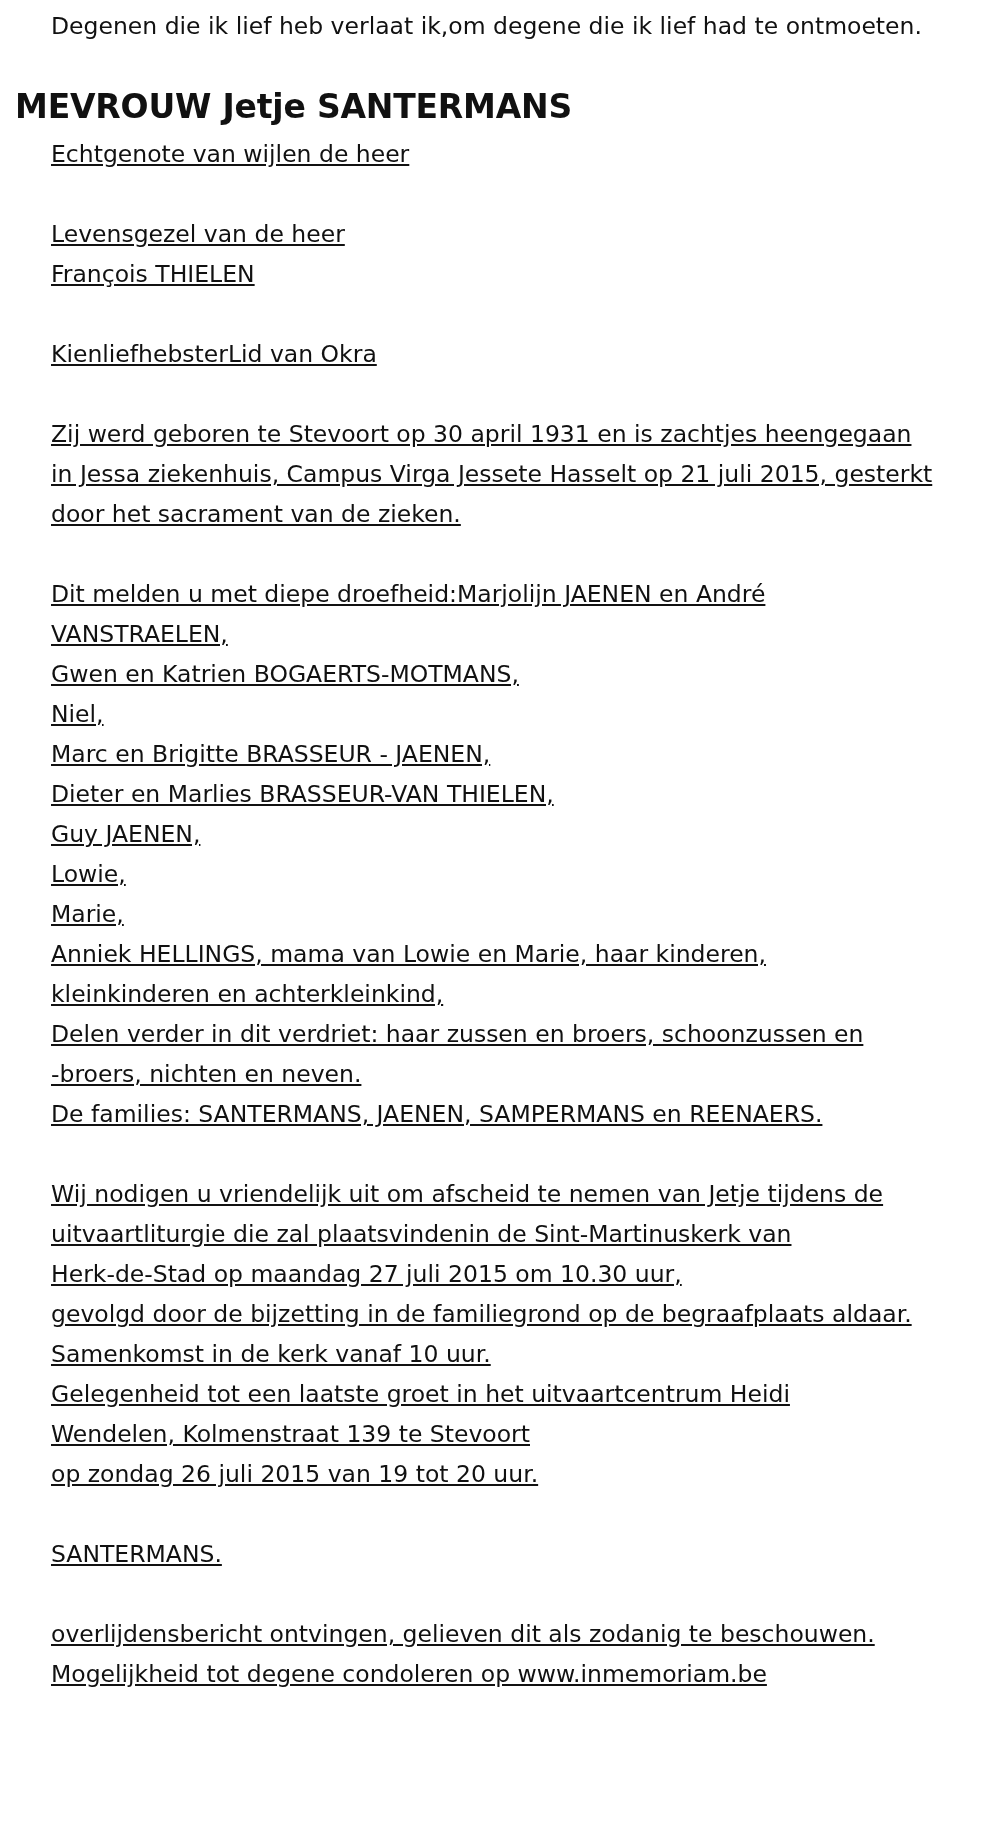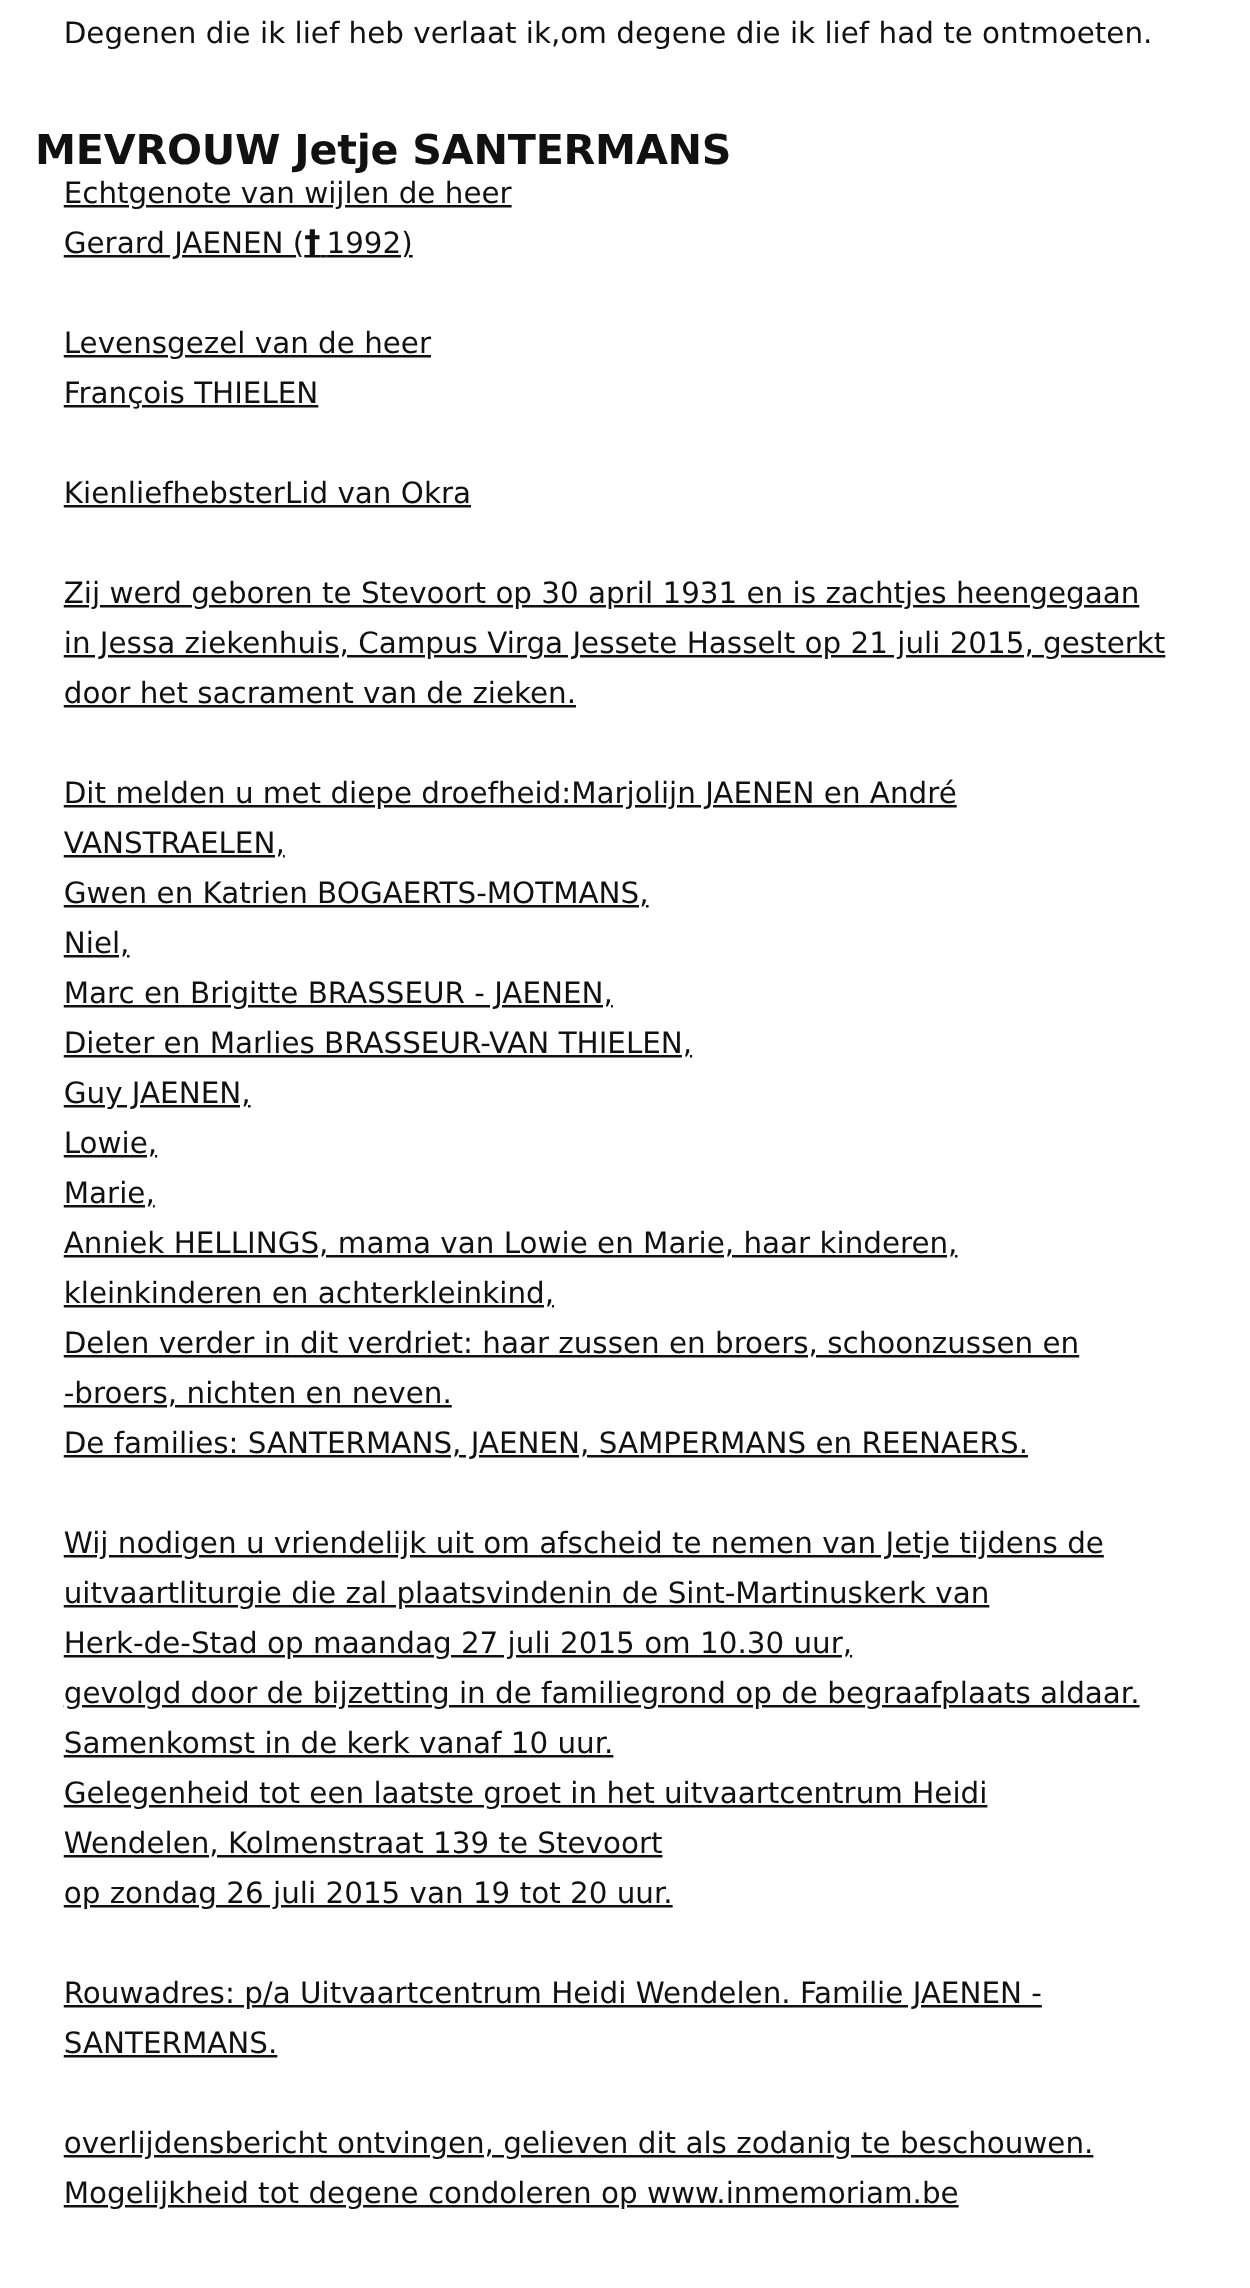--- a/index.html
+++ b/index.html
@@ -56,27 +56,26 @@
       font-size: 26px;
     }
   </style>
 </head>
 <body>
 
 <div class="doc">
 
   <span class="line motto">Degenen die ik lief heb verlaat ik,om degene die ik lief had te ontmoeten.</span>
 
-  <h1 class="title" style="margin:17px;">MEVROUW Jetje SANTERMANS</h1>
+  <h1 class="title" style="margin:4px;">MEVROUW Jetje SANTERMANS</h1>
 
   <div class="body-block">
 
     <div>
       <span class="line">Echtgenote van wijlen de heer</span>
-      <span class="line"><span>Gerard JAENEN (</span><span class="dagger">†</span> <span>1992)</span></span>
     </div>
 
     <div class="blank"></div>
 
     <div>
       <span class="line">Levensgezel van de heer</span>
       <span class="line">François THIELEN</span>
     </div>
 
     <div class="blank"></div>
@@ -119,21 +118,20 @@
       <span class="line">gevolgd door de bijzetting in de familiegrond op de begraafplaats aldaar.</span>
       <span class="line">Samenkomst in de kerk vanaf 10 uur.</span>
       <span class="line">Gelegenheid tot een laatste groet in het uitvaartcentrum Heidi</span>
       <span class="line">Wendelen, Kolmenstraat 139 te Stevoort</span>
       <span class="line">op zondag 26 juli 2015 van 19 tot 20 uur.</span>
     </div>
 
     <div class="blank"></div>
 
     <div>
-      <span class="line">Rouwadres: p/a Uitvaartcentrum Heidi Wendelen. Familie JAENEN -</span>
       <span class="line">SANTERMANS.</span>
     </div>
 
     <div class="blank"></div>
 
     <div>
       <span class="line">overlijdensbericht ontvingen, gelieven dit als zodanig te beschouwen.</span>
       <span class="line">Mogelijkheid tot degene condoleren op www.inmemoriam.be</span>
     </div>
 

